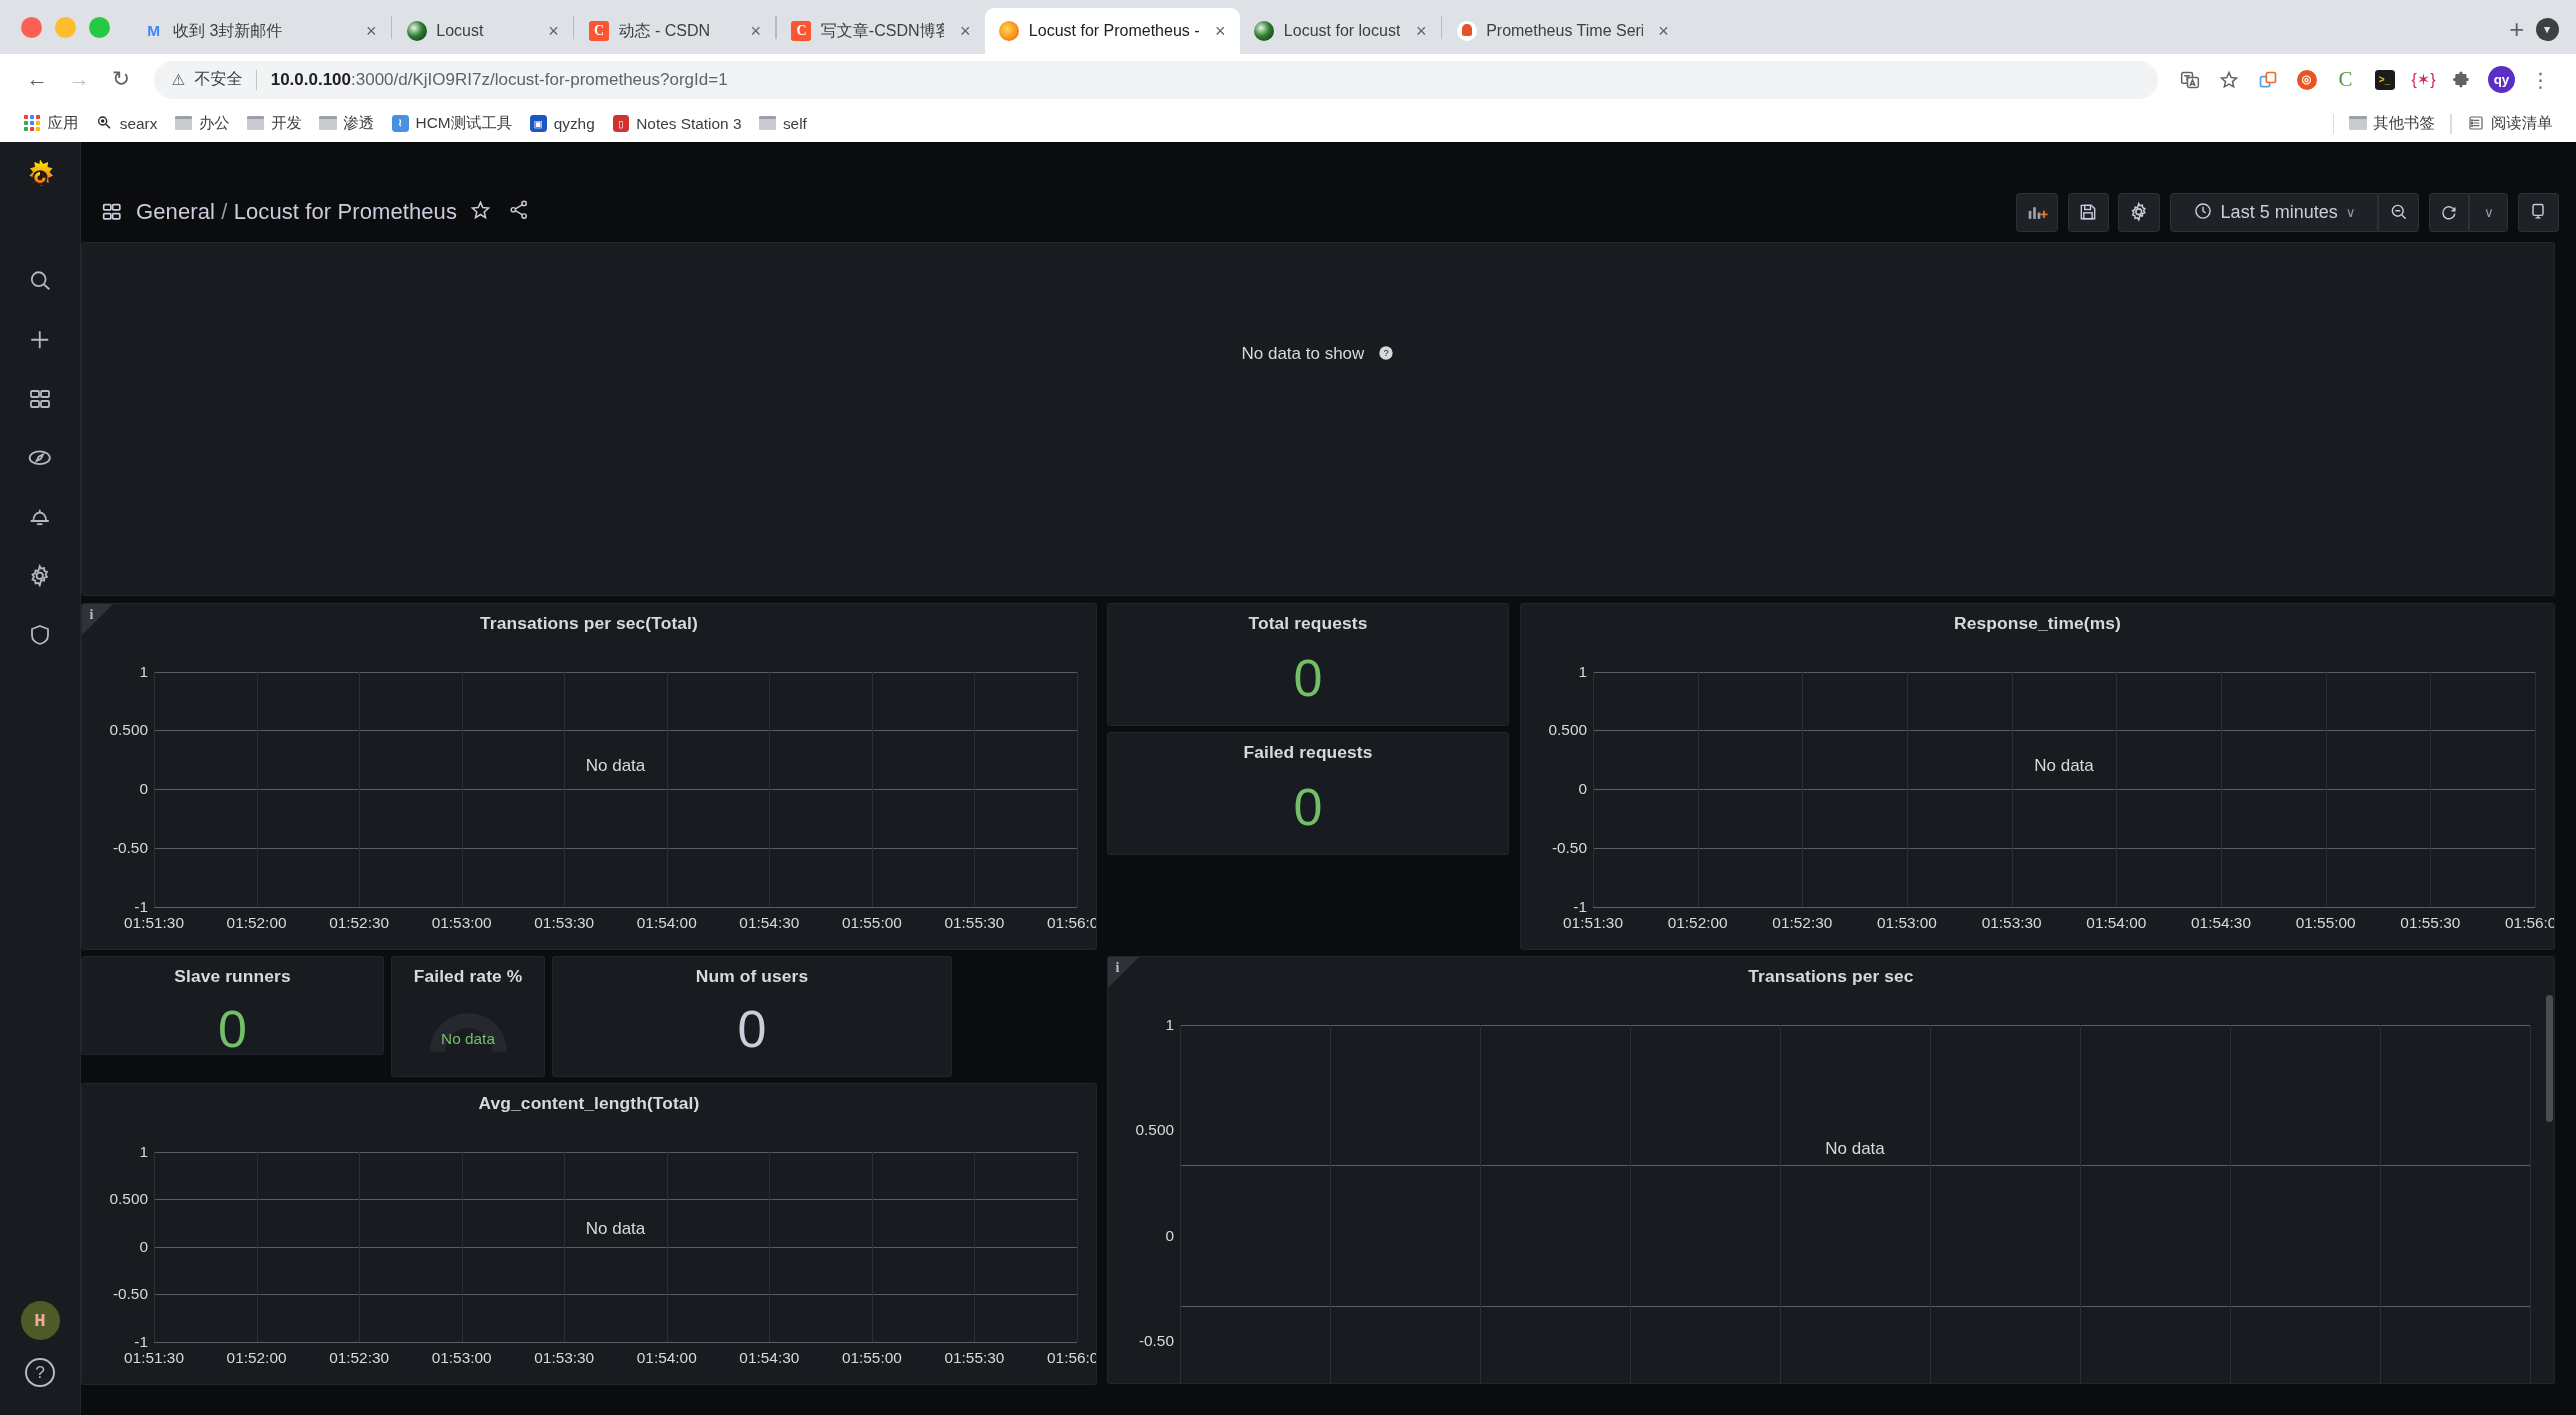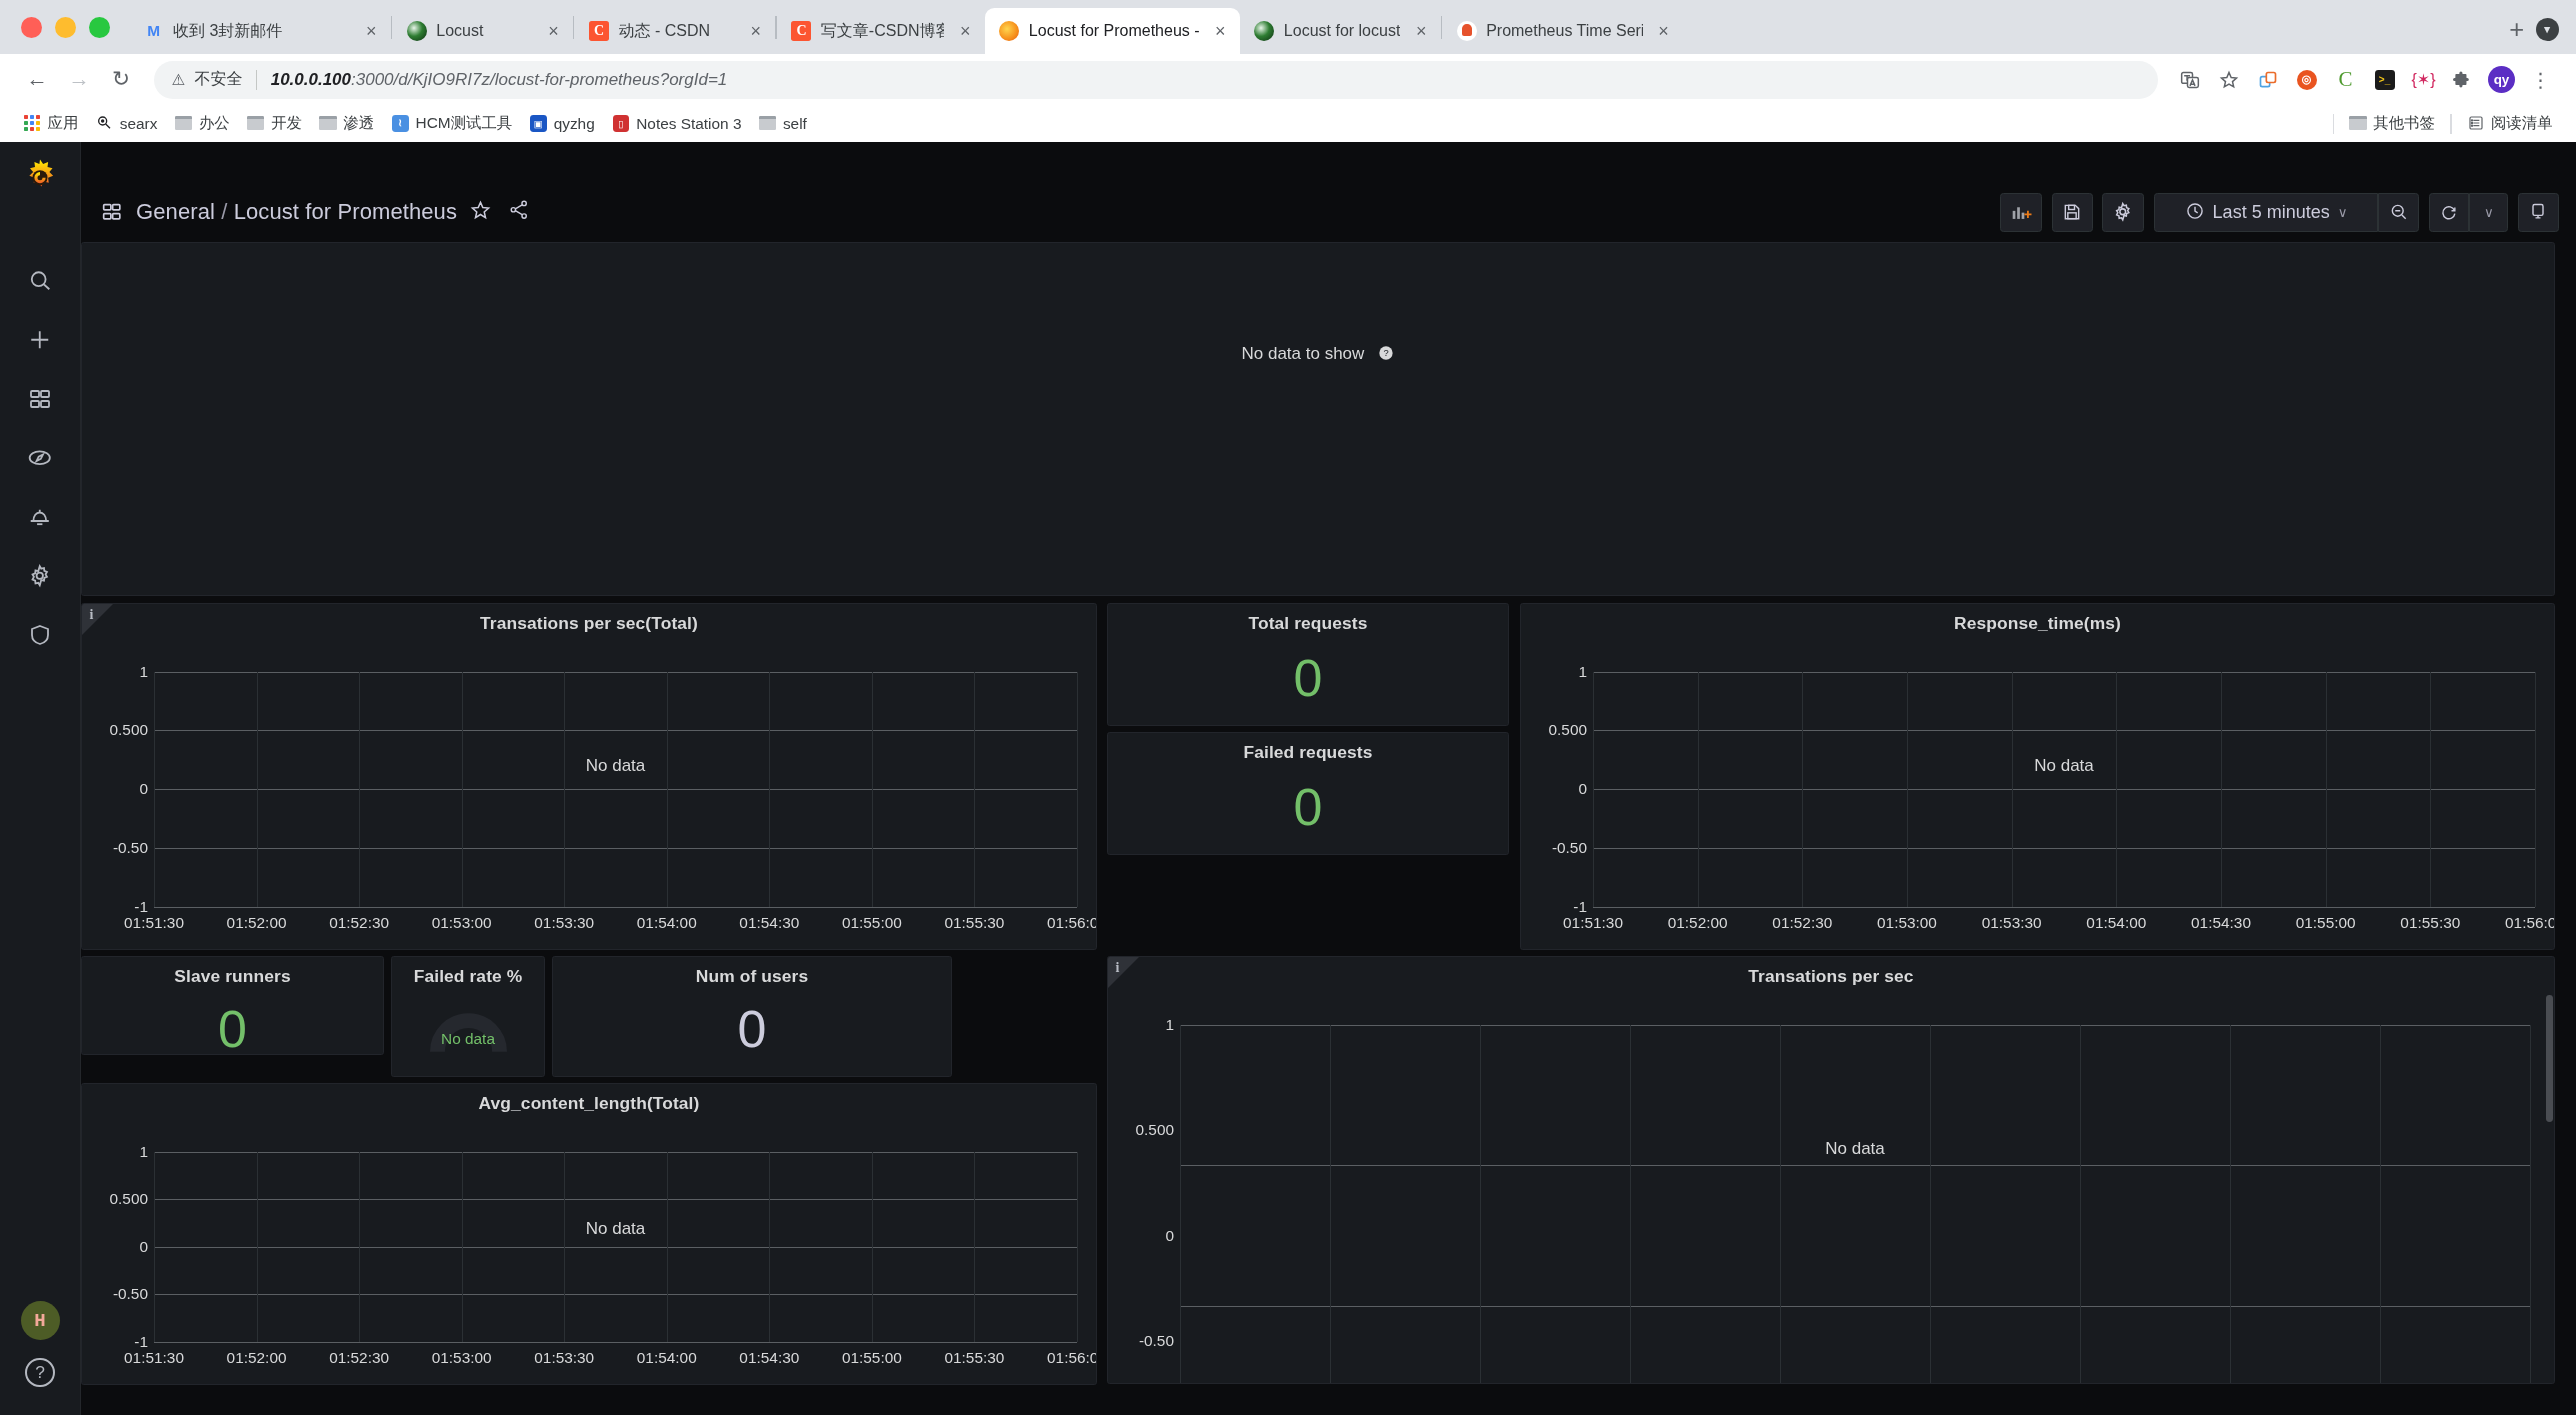--- a/index.html
+++ b/index.html
@@ -82,21 +82,21 @@
   }
   .navbtn.dim { color: #bdc1c6; }
   .urlbox {
     flex: 1; height: 38px; background: #f1f3f4; border-radius: 19px;
     display: flex; align-items: center; padding: 0 17.4px; gap: 9.4px;
     margin: 0 12px; min-width: 0;
   }
   .warn-ico { color: #5f6368; font-size: 15.4px; line-height: 1; }
   .warn-txt { color: #3c4043; font-size: 16px; white-space: nowrap; }
   .url-div { width: 1.3px; height: 20px; background: #c4c7c5; margin: 0 4px; }
-  .url-txt { font-size: 17px; color: #5f6368; white-space: nowrap; font-style: italic; }
+  .url-txt { font-size: 17px; color: #5f6368; white-space: nowrap; }
   .url-txt b { color: #202124; font-weight: 600; }
   .omni-icons { display: flex; align-items: center; gap: 0; }
   .oi {
     width: 39px; height: 39px; display: flex; align-items: center; justify-content: center;
     font-size: 17.4px; line-height: 1; color: #5f6368;
   }
   .ext-sq { width: 20px; height: 20px; border-radius: 3.4px; display: flex; align-items: center; justify-content: center; font-size: 11.4px; color: #fff; font-weight: bold; }
 
   .bookmarks {
     height: 38px; background: #fff; display: flex; align-items: center;
@@ -534,21 +534,21 @@
                 <rect x="7" y="13" width="10" height="7"></rect>
               </svg>
           </div>
           <div class="g-btn">
             <svg width="21.5" height="21.5" viewBox="0 0 24 24" fill="none" stroke="#ccccdc" stroke-width="1.7">
                 <circle cx="12" cy="12" r="3.2"></circle>
                 <path d="M12 3l1.4 2.3 2.6-.6.3 2.7 2.5 1-1.3 2.3 1.3 2.3-2.5 1-.3 2.7-2.6-.6L12 21l-1.4-2.3-2.6.6-.3-2.7-2.5-1L6.5 13 5.2 10.7l2.5-1 .3-2.7 2.6.6z"></path>
               </svg>
           </div>
           <div class="g-timegroup">
-            <div class="g-btn" style="padding:0 30px;">
+            <div class="g-btn" style="padding:0 22px;">
               <span>
                 <svg width="20" height="20" viewBox="0 0 24 24" fill="none" stroke="#ccccdc" stroke-width="1.7">
                     <circle cx="12" cy="12" r="8.5"></circle>
                     <path d="M12 7v5.2l3.2 2"></path>
                   </svg>
               </span>
               <span class="g-time-label">Last 5 minutes</span>
               <span class="chev">∨</span>
             </div>
             <div class="g-btn" style="border-left:0.7px solid #2c3235;">

